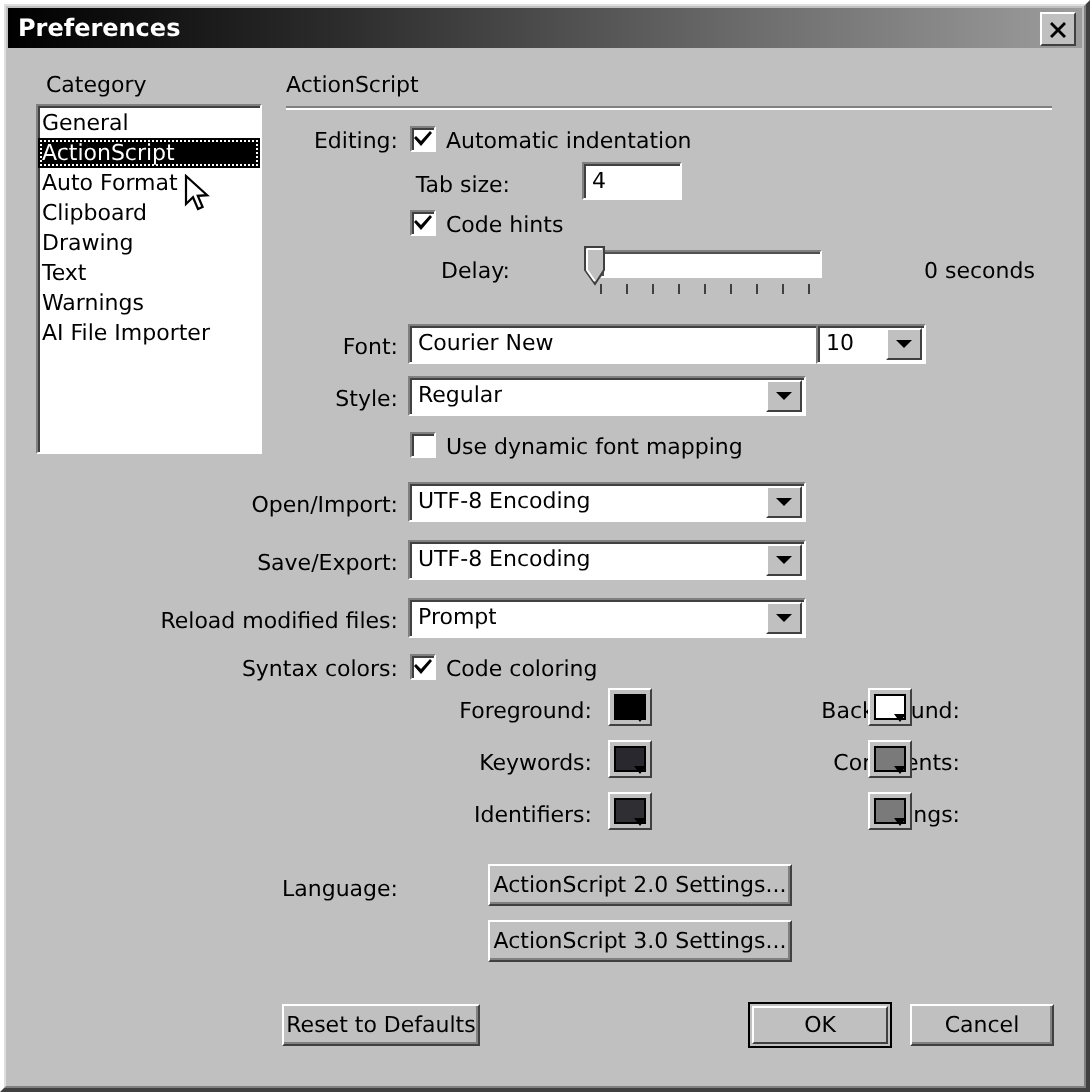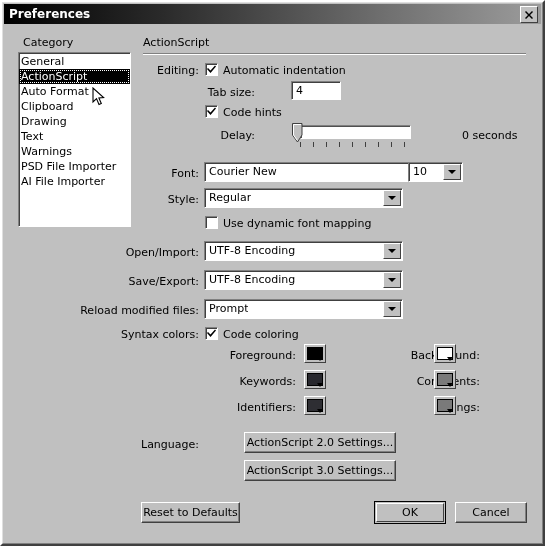--- a/index.html
+++ b/index.html
@@ -350,21 +350,20 @@
 
     <div class="category-label">Category</div>
     <div class="category-list">
       <div class="cat-item">General</div>
       <div class="cat-item selected">ActionScript</div>
       <div class="cat-item">Auto Format</div>
       <div class="cat-item">Clipboard</div>
       <div class="cat-item">Drawing</div>
       <div class="cat-item">Text</div>
       <div class="cat-item">Warnings</div>
-      <div class="cat-item">PSD File Importer</div>
       <div class="cat-item">AI File Importer</div>
     </div>
 
     <div class="cursor">
       <svg width="14" height="20" viewBox="0 0 14 20">
         <path d="M1,1 L1,15 L4.5,11.6 L7,17.5 L9.3,16.5 L6.9,10.9 L11.6,10.6 Z" fill="#ffffff" stroke="#000000" stroke-width="1.1"></path>
       </svg>
     </div>
 
     <div class="panel-title">ActionScript</div>

